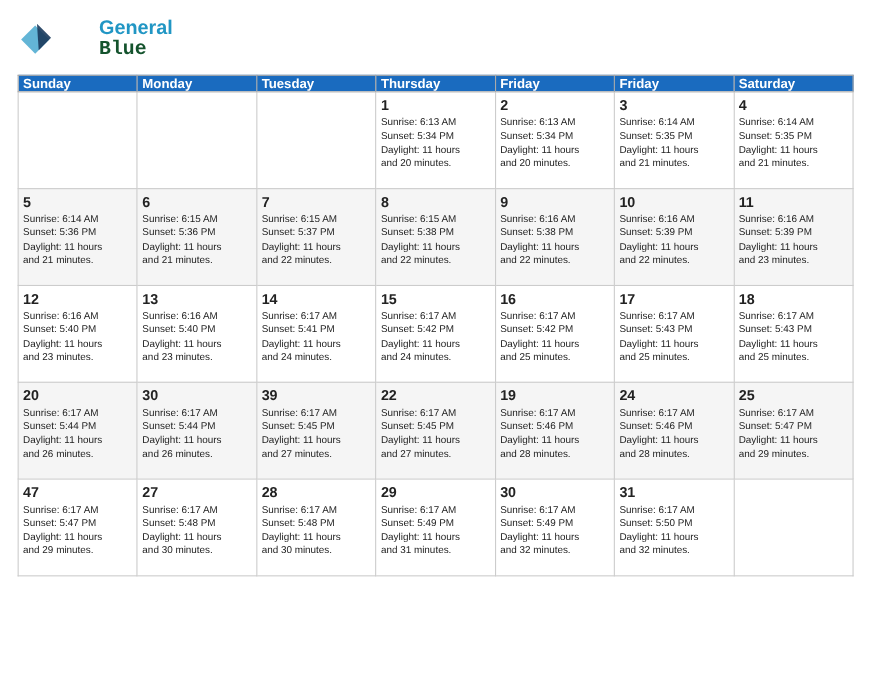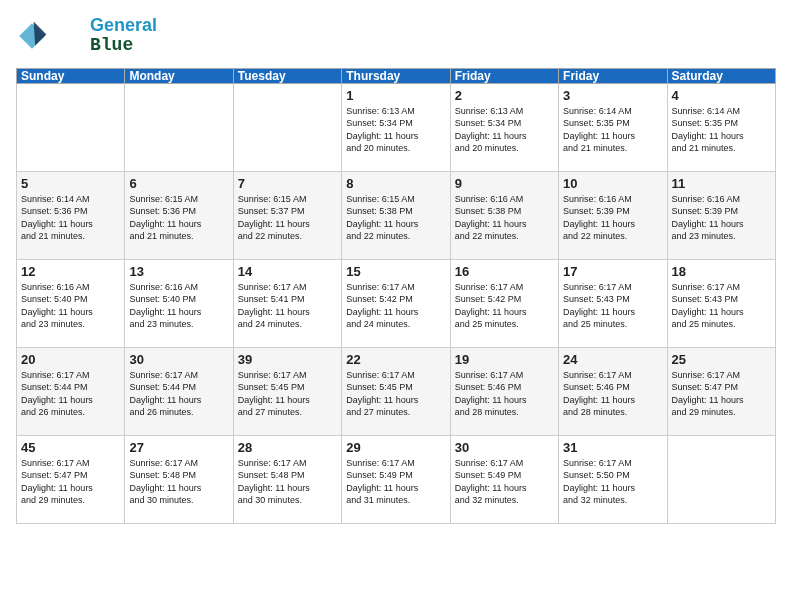--- a/index.html
+++ b/index.html
@@ -299,21 +299,21 @@
         <td>
           <span class="day-num">25</span>
           <div class="cell-info" style="white-space: pre-line;">Sunrise: 6:17 AM
 Sunset: 5:47 PM
 Daylight: 11 hours
 and 29 minutes.</div>
         </td>
       </tr>
       <tr>
         <td>
-          <span class="day-num">45</span>
+          <span class="day-num">47</span>
           <div class="cell-info" style="white-space: pre-line;">Sunrise: 6:17 AM
 Sunset: 5:47 PM
 Daylight: 11 hours
 and 29 minutes.</div>
         </td>
         <td>
           <span class="day-num">27</span>
           <div class="cell-info" style="white-space: pre-line;">Sunrise: 6:17 AM
 Sunset: 5:48 PM
 Daylight: 11 hours

